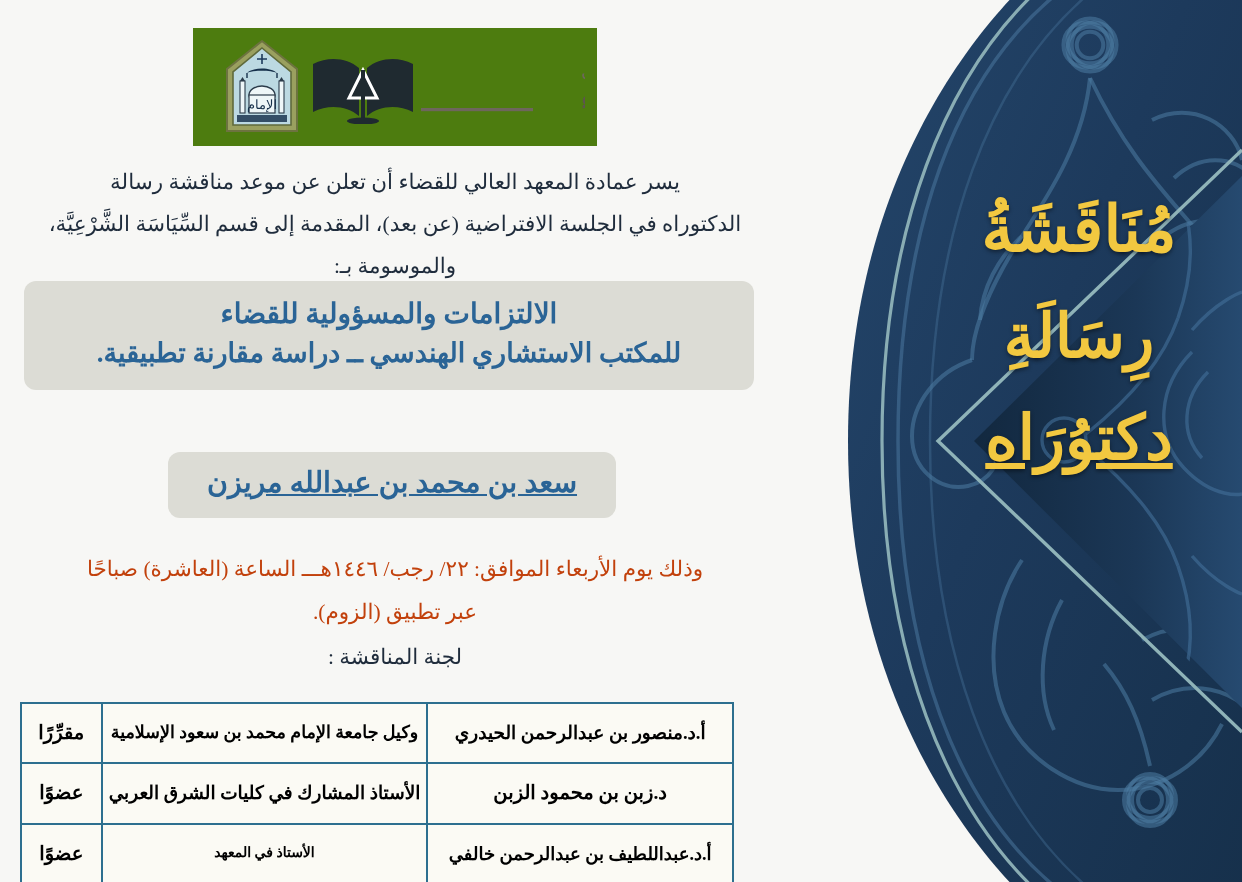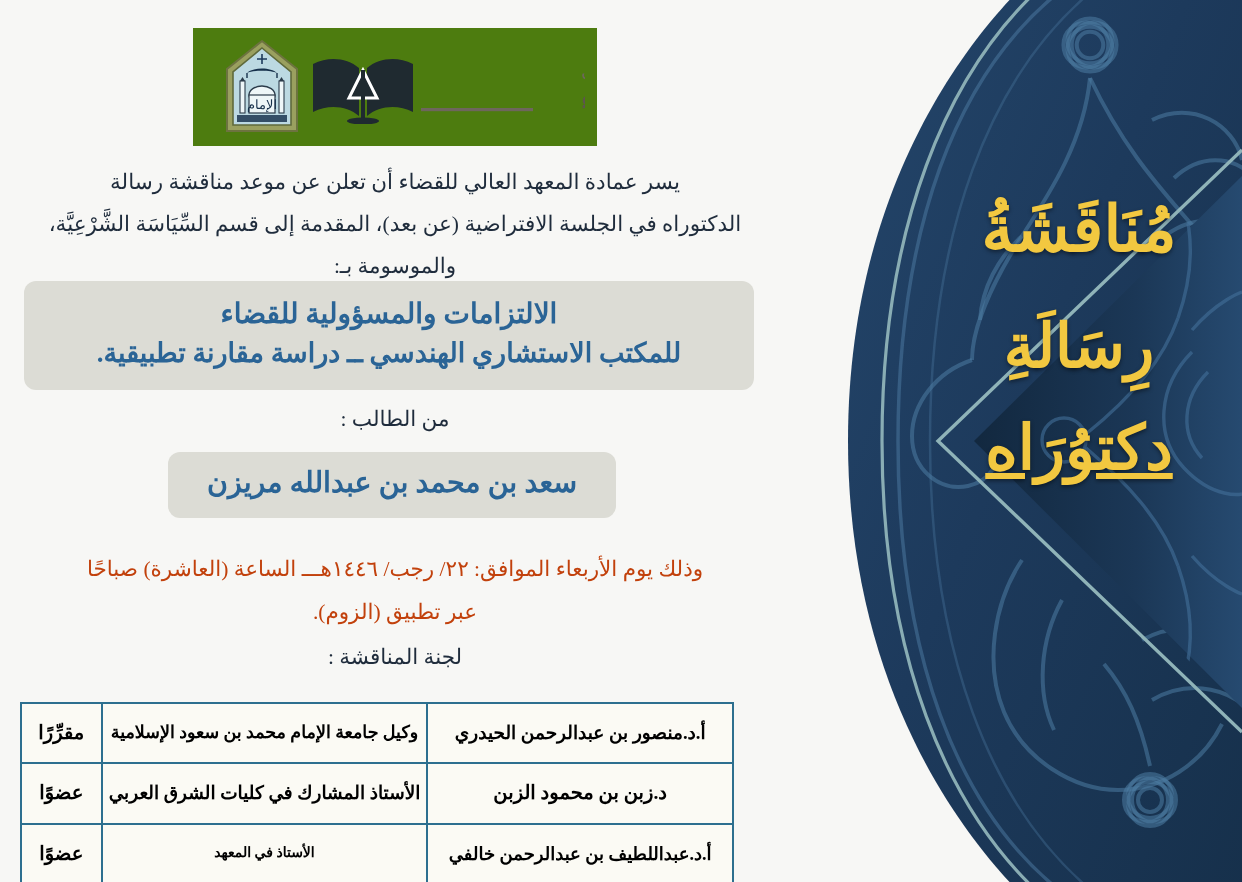--- a/index.html
+++ b/index.html
@@ -47,21 +47,21 @@
     font-family:"Liberation Serif","DejaVu Serif",serif;
     font-weight:700;
     font-size:63px;
     line-height:1.06;
     letter-spacing:0px;
     text-shadow:0 2px 4px rgba(0,0,0,.45);
     white-space:nowrap;
     direction:rtl;
   }
   .vtitle .l1{ font-size:64px; }
-  .vtitle .l2{ font-size:61px; margin-top:18px; }
+  .vtitle .l2{ font-size:61px; margin-top:8px; }
   .vtitle .l3{ font-size:62px; margin-top:4px;text-decoration:underline; }
 
   
   .content{
     position:absolute;
     top:0; right:auto; left:0;
     width:790px; height:882px;
     direction:rtl;
     text-align:center;
   }
@@ -106,20 +106,21 @@
     font-weight:700;
     line-height:1.48;
   }
   .plaque.title-plaque{ top:281px; font-size:28px; }
   .plaque.title-plaque .ln2{ font-size:27px; }
   .plaque.name-plaque{
     top:452px;
     left:168px; right:174px;
     font-size:28.5px;
     padding:10px 18px 14px;
+    text-decoration:underline;
   }
 
   .label-line{
     position:absolute;
     left:0; right:0;
     color:#1f2c3c;
     font-size:21.5px;
   }
   .label-student{ top:406px; }
   .label-committee{ top:644px; }
@@ -310,21 +311,20 @@
     <div class="intro">
       <div class="l1">يسر عمادة المعهد العالي للقضاء أن تعلن عن موعد مناقشة رسالة</div>
       <div class="l2">الدكتوراه في الجلسة الافتراضية (عن بعد)، المقدمة إلى قسم السِّيَاسَة الشَّرْعِيَّة، والموسومة بـ:</div>
     </div>
 
     <div class="plaque title-plaque">
       <div class="ln1">الالتزامات والمسؤولية للقضاء</div>
       <div class="ln2">للمكتب الاستشاري الهندسي ــ دراسة مقارنة تطبيقية.</div>
     </div>
 
-    <div class="label-line label-student">من الطالب :</div>
 
     <div class="plaque name-plaque">سعد بن محمد بن عبدالله مريزن</div>
 
     <div class="datelines">
       <div>وذلك يوم الأربعاء الموافق: ٢٢/ رجب/ ١٤٤٦هـــ الساعة (العاشرة) صباحًا</div>
       <div>عبر تطبيق (الزوم).</div>
     </div>
 
     <div class="label-line label-committee">لجنة المناقشة :</div>
 

